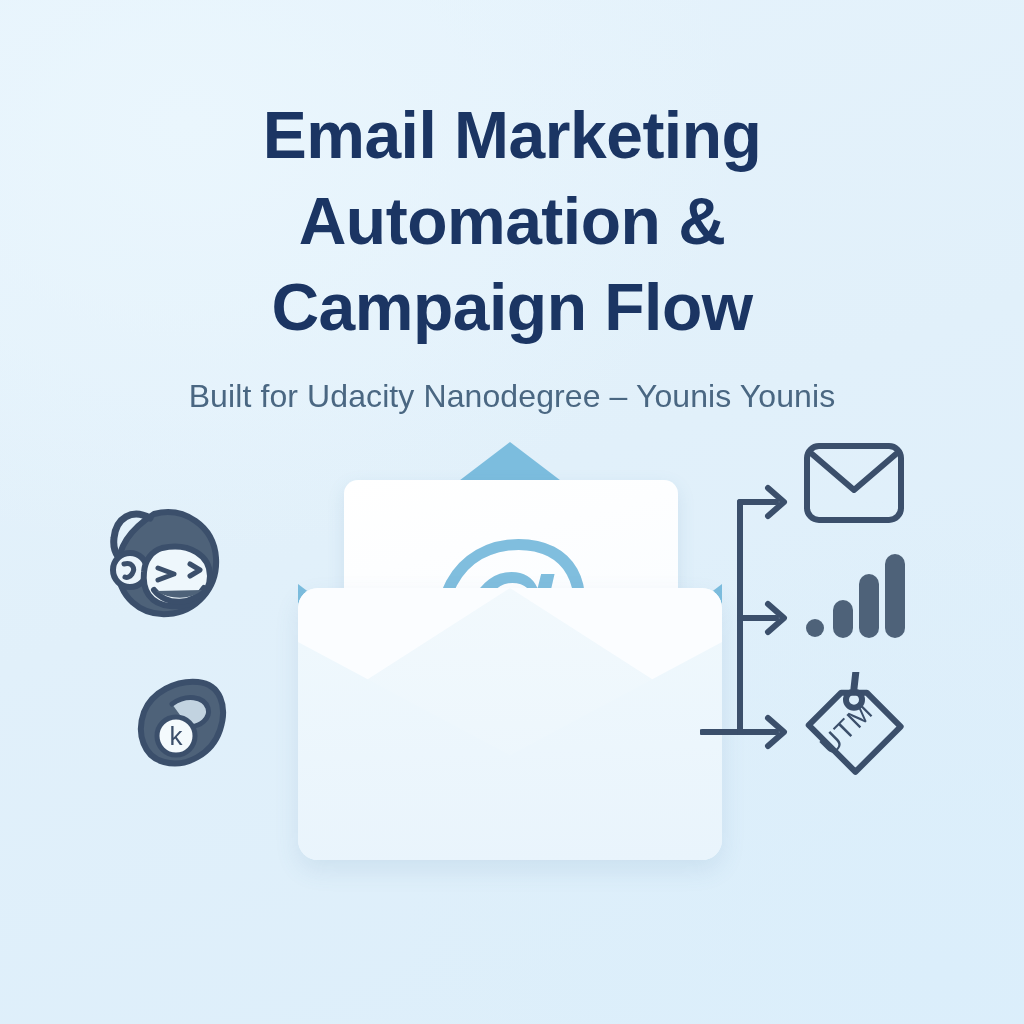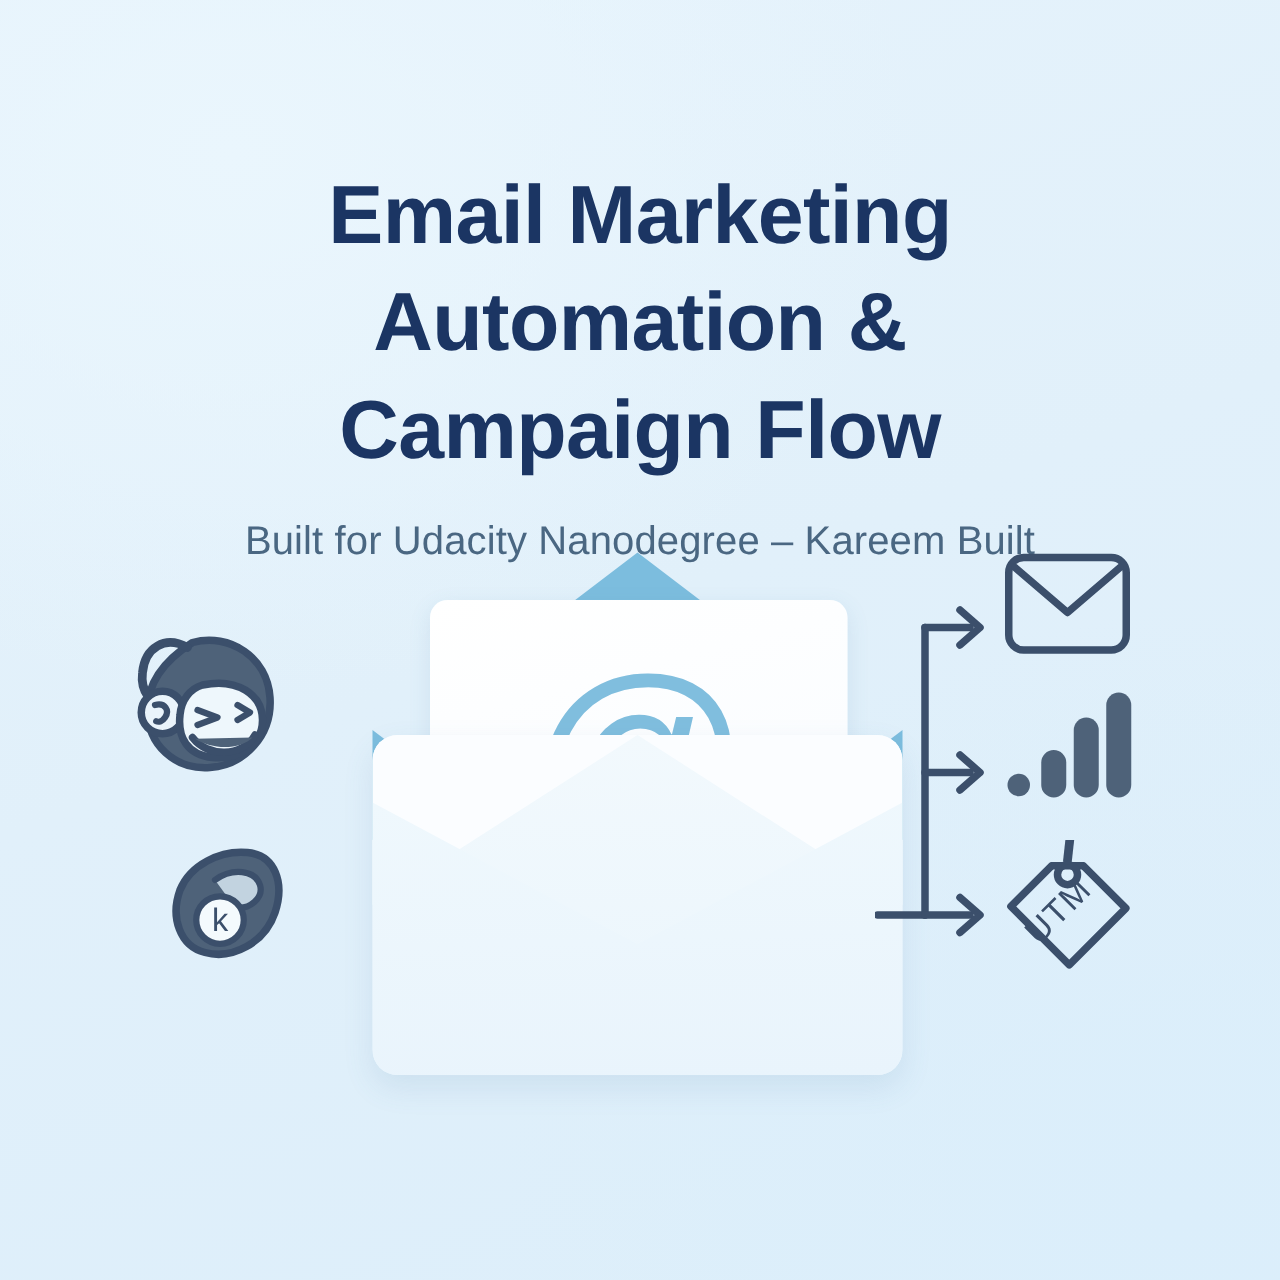--- a/index.html
+++ b/index.html
@@ -24,21 +24,20 @@
       linear-gradient(160deg, #e6f3fc 0%, #e1f0fa 48%, #dceefa 100%);
     overflow: hidden;
   }
   
   #headings {
     position: absolute;
     top: 92px;
     left: 0;
     width: 1024px;
     text-align: center;
-    margin-top: 36px;
   }
   #title {
     font-size: 66px;
     line-height: 86px;
     font-weight: 700;
     letter-spacing: -0.5px;
     color: #1b3563;
     margin: 0;
     padding: 0;
     white-space: pre-line;
@@ -175,21 +174,21 @@
 </style>
 </head>
 <body>
 
 <div id="poster">
 
   <div id="headings">
     <h1 id="title">Email Marketing
 Automation &amp;
 Campaign Flow</h1>
-    <p id="subtitle">Built for Udacity Nanodegree – Kareem Built</p>
+    <p id="subtitle">Built for Udacity Nanodegree – Younis Younis</p>
   </div>
 
   <div class="left-logo" id="logo-mailchimp">
     <svg viewBox="0 0 132 132" width="132" height="132" aria-hidden="true">
       <g fill="none" stroke="#455a72" stroke-width="6" stroke-linecap="round" stroke-linejoin="round">
 
         <path d="M54 18 C84 10 114 30 116 62 C118 92 96 116 68 118 C40 120 18 100 18 72 C18 50 32 32 54 18 Z" fill="#4e6279" stroke="#3b4f6b"></path>
 
         <path d="M50 22 C32 12 16 22 14 42 C12 58 22 68 32 70" fill="none" stroke="#3b4f6b" stroke-width="7"></path>
 

